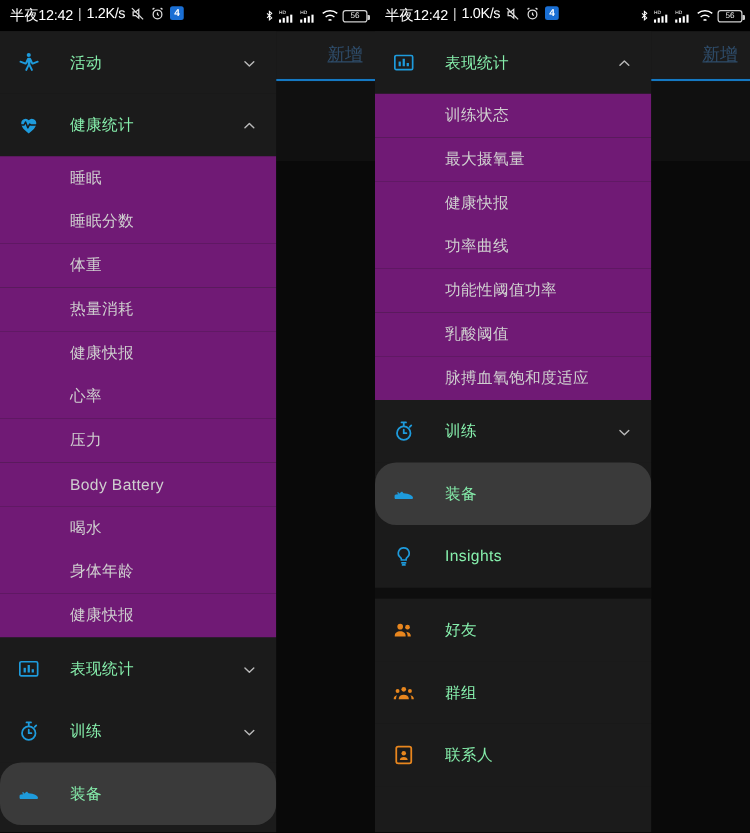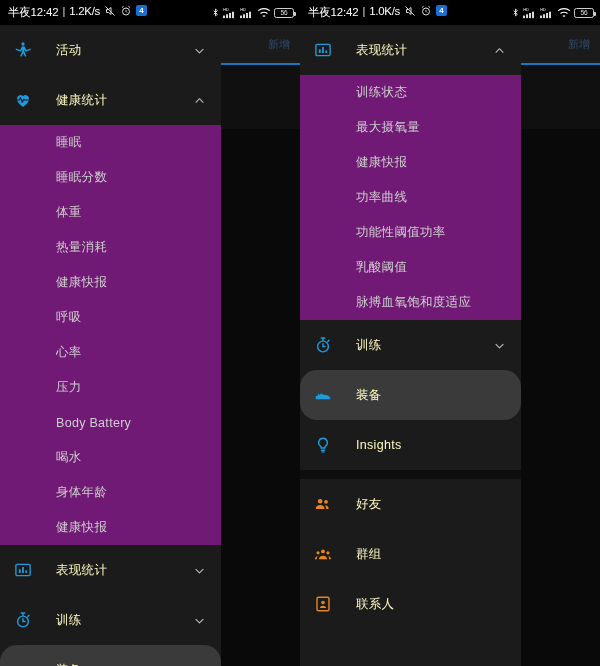--- a/index.html
+++ b/index.html
@@ -45,21 +45,21 @@
   
   .content {
     position:absolute; top:25px; left:0; right:0; bottom:0;
     background:#0b0b0b;
   }
   .content-topbar {
     height:38px; background:#1b1b1b; position:relative;
   }
   .content-new {
     position:absolute; right:10px; top:50%; transform:translateY(-50%);
-    font-size:11px; color:#2f4d6b;
+    font-size:14px; color:#2f4d6b;text-decoration:underline;
   }
   .content-accent { height:2px; background:#1578c2; }
   .content-body {
     height:64px; background:#101010;
     display:flex; align-items:center; justify-content:center;
   }
   .hourglass { opacity:.55; }
   .content-rest { background:#090909; height:100%; }
 
   
@@ -79,21 +79,21 @@
   }
   .row.sub { height:35px; background:#701a75; padding-left:56px; }
   .row.selected { background:#3a3a3a;border-radius:17px; }
 
   .row-icon {
     width:28px; min-width:28px; display:flex; align-items:center;
     justify-content:flex-start;
   }
   .row-icon svg { display:block; }
   .row-label {
-    flex:1; color:#fef9c3; font-size:12.5px; letter-spacing:.3px;
+    flex:1; color:#86efac; font-size:12.5px; letter-spacing:.3px;
     padding-left:14px; white-space:nowrap;
   }
   .row.sub .row-label { padding-left:0; color:#cfcfcf; font-size:12.5px; }
   .chev { width:16px; min-width:16px; display:flex; align-items:center; justify-content:center; }
   .chev svg { display:block; }
 
   .section-gap { height:9px; background:#0e0e0e; }
 </style>
 </head>
 <body>
@@ -206,23 +206,20 @@
           <span class="row-label">睡眠分数</span>
         </div>
         <div class="row sub">
           <span class="row-label">体重</span>
         </div>
         <div class="row sub">
           <span class="row-label">热量消耗</span>
         </div>
         <div class="row sub">
           <span class="row-label">健康快报</span>
-        </div>
-        <div class="row sub">
-          <span class="row-label">呼吸</span>
         </div>
         <div class="row sub">
           <span class="row-label">心率</span>
         </div>
         <div class="row sub">
           <span class="row-label">压力</span>
         </div>
         <div class="row sub">
           <span class="row-label">Body Battery</span>
         </div>

